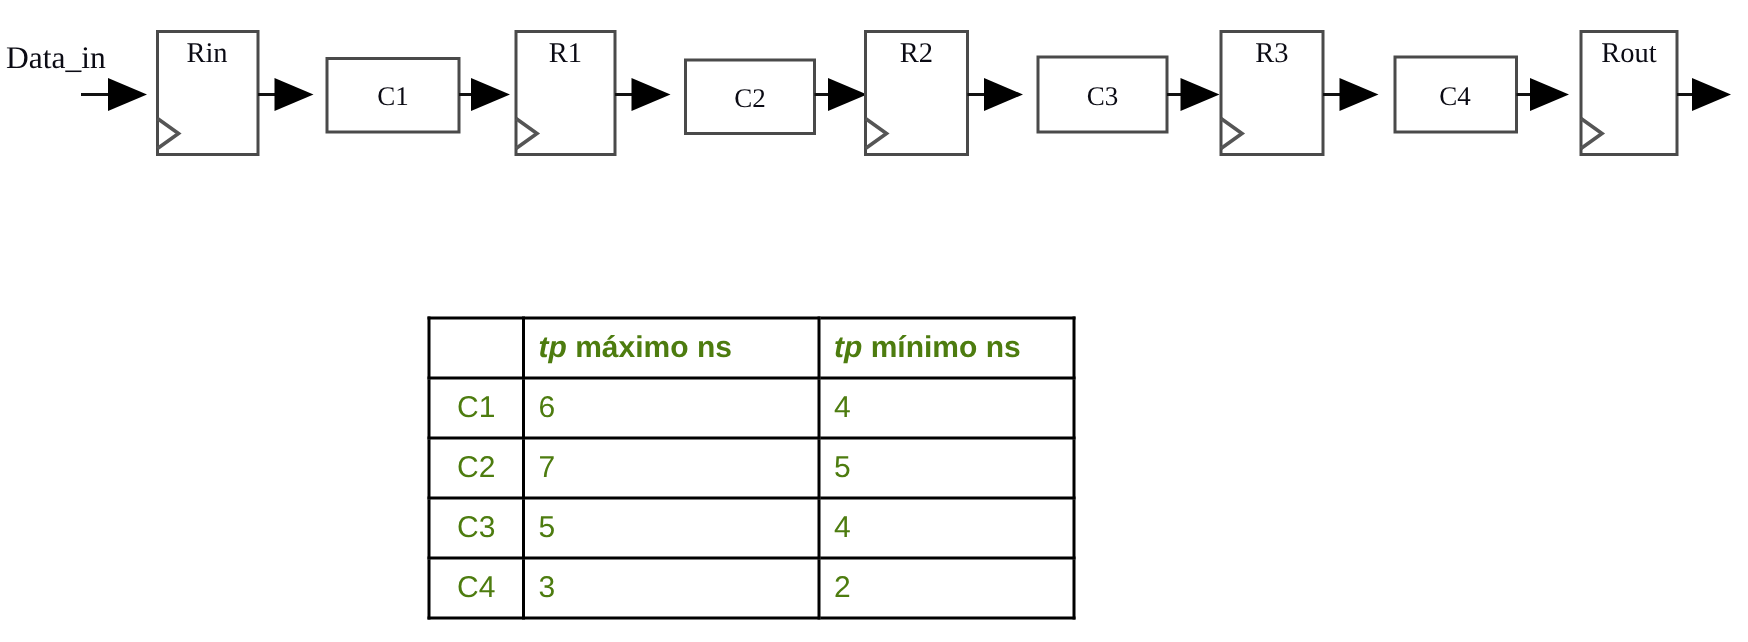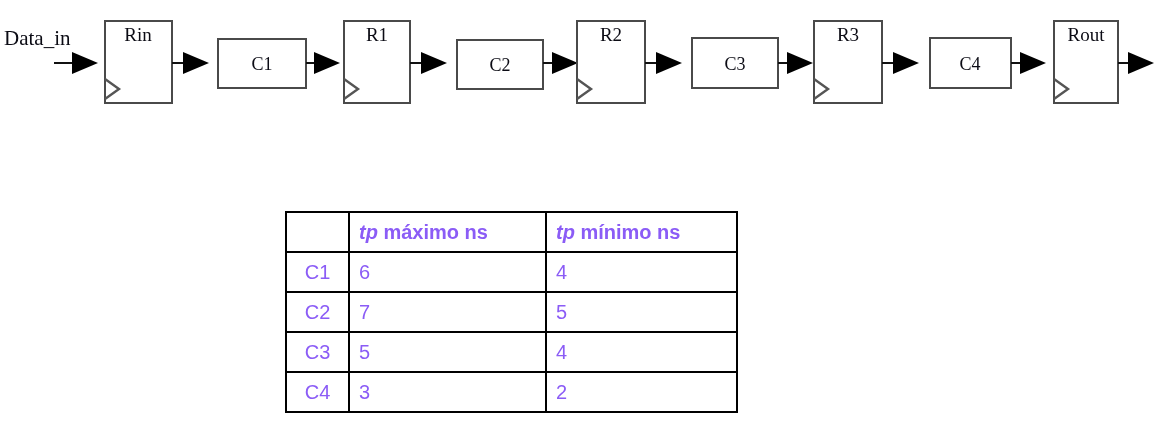--- a/index.html
+++ b/index.html
@@ -65,30 +65,30 @@
   }
   table.timing-table td,
   table.timing-table th {
     border: 2px solid #000000;
     height: 40px;
     box-sizing: border-box;
     padding: 0 9px;
     vertical-align: middle;
     font-family: "Liberation Sans", sans-serif;
     font-size: 20px;
-    color: #8b5cf6;
+    color: #4d7c0f;
     text-align: left;
     font-weight: normal;
   }
   table.timing-table thead th {
     font-weight: bold;
   }
   table.timing-table .col-rowhead { width: 63px; text-align: center; }
   table.timing-table .col-max     { width: 197px; }
-  table.timing-table .col-min     { width: 191px; margin-top: 33px; }
+  table.timing-table .col-min     { width: 170px; margin-top: 33px; }
   table.timing-table tbody td.rowhead {
     text-align: center;
   }
   .tp-sym {
     font-style: italic;
     font-weight: bold;
   }
 </style>
 </head>
 <body>

